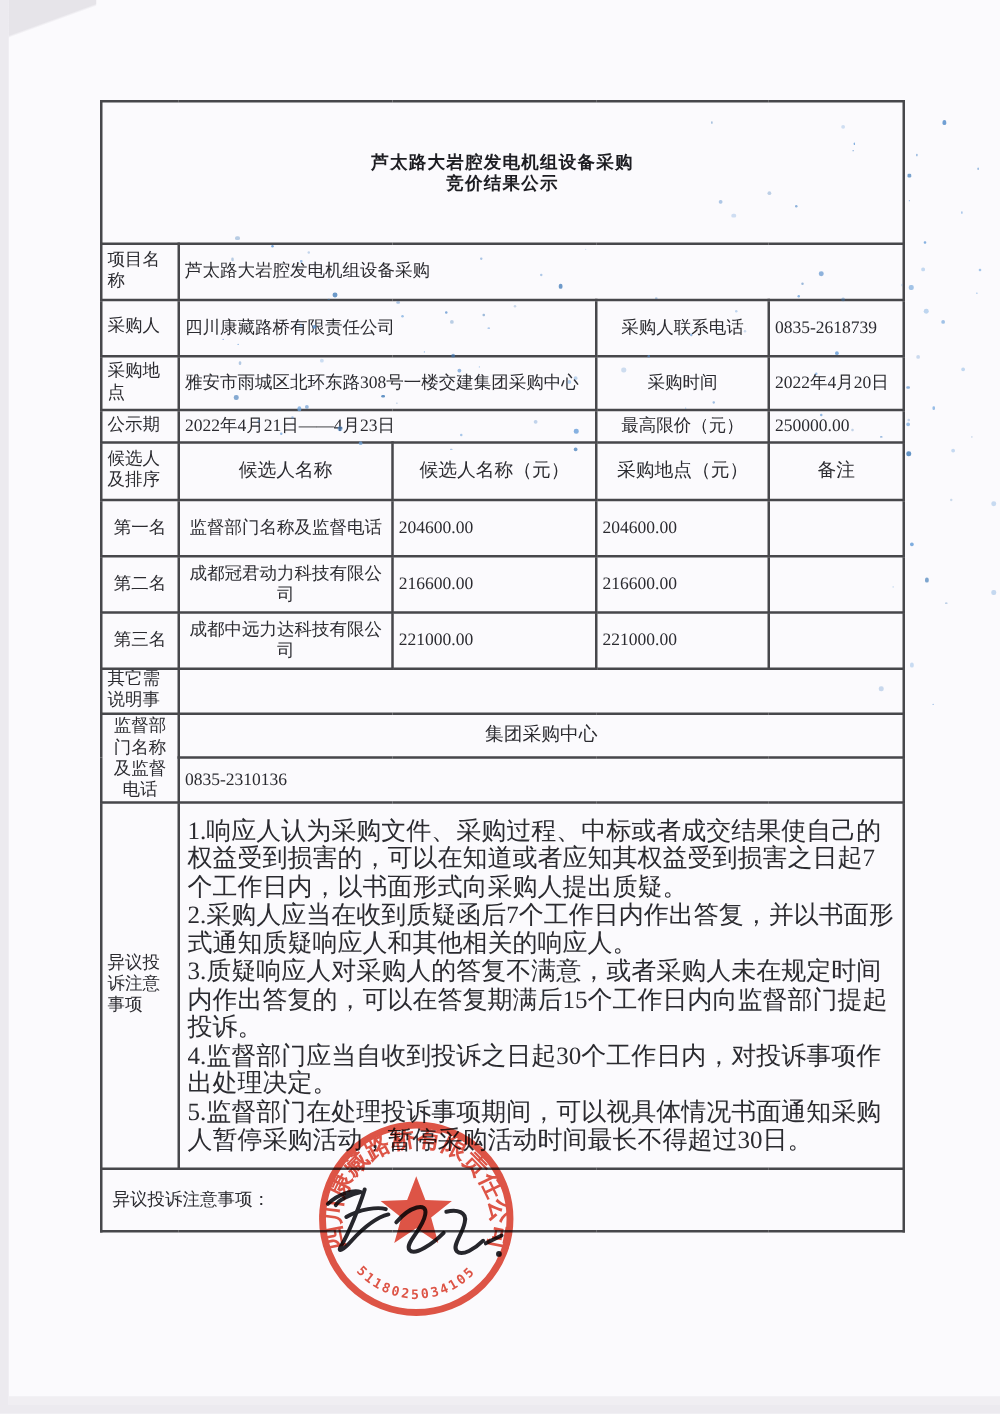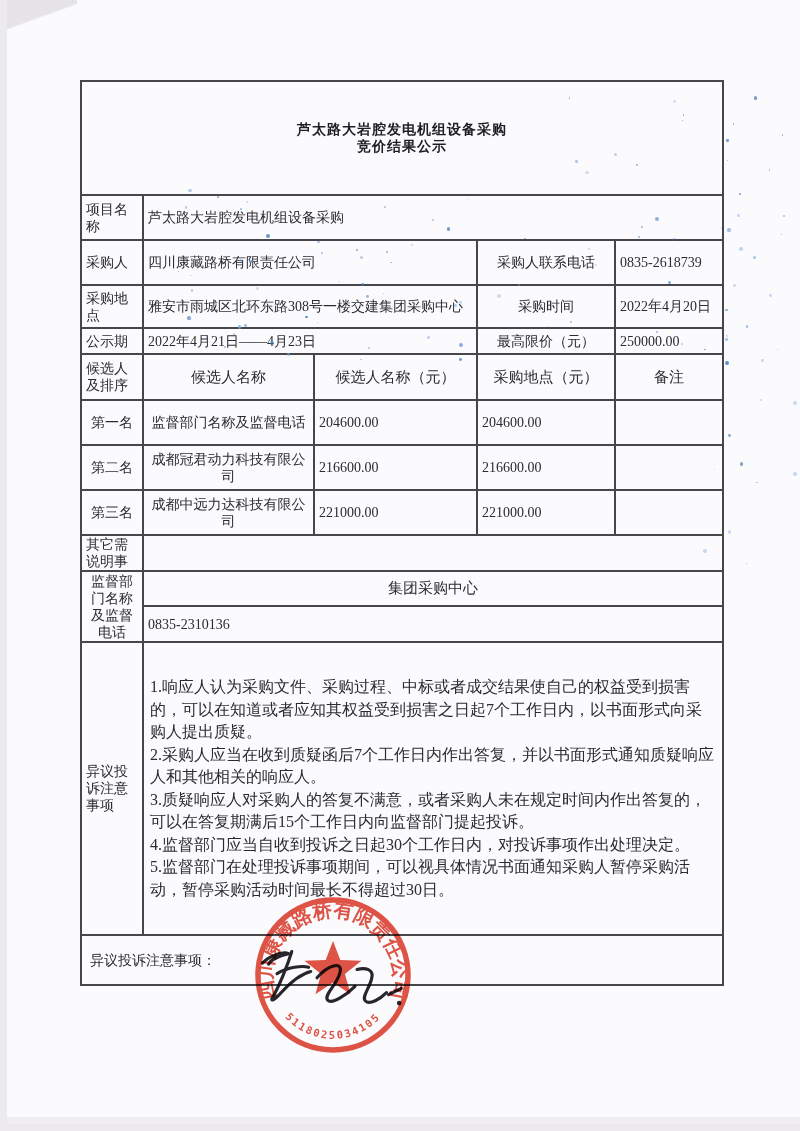--- a/index.html
+++ b/index.html
@@ -31,38 +31,38 @@
     font-size:14px;line-height:17px;
     vertical-align:middle;
     overflow:hidden;
   }
   td.title-cell{
     vertical-align:top;text-align:center;padding-top:24px;
     font-family:"Liberation Sans","DejaVu Sans",sans-serif;
     font-weight:bold;font-size:21px;line-height:30px;color:#1d1d22;
     letter-spacing:1px;
   }
-  td.lab{padding-left:5px;}
+  td.lab{padding-left:5px;font-family:Liberation Mono, monospace;}
   td.lab-center{text-align:center;padding:0 2px;}
   td.val{font-size:15px;padding-left:8px;}
   td.ctr{text-align:center;padding:0 2px;border-radius:22px;}
   td.num{text-align:left;font-size:15px;}
   td.addr{font-size:14.5px;white-space:nowrap;padding-left:6px;}
   tr.h-title td{height:112px;}
   tr.h-47 td{height:43px;}
   tr.h-45 td{height:41px;}
   tr.h-28 td{height:24px;}
   tr.h-48 td{height:44px;}
   tr.h-37 td{height:33px;}
   tr.h-38 td{height:34px;}
   tr.h-obj td{height:291px;}
   tr.h-sign td{height:48px;}
   .obj-body{
     display:flex;flex-direction:column;justify-content:center;
-    height:291px;font-size:16px;line-height:22.5px;
+    height:291px;font-size:20px;line-height:22.5px;
     padding:0 6px 0 6px;
   }
   .sign-label{font-size:15px;}
   .overlay{position:absolute;pointer-events:none;}
   .stamp-wrap{left:250px;top:891px;width:166px;height:168px;mix-blend-mode:multiply;opacity:.93;}
   .sig-wrap{left:256px;top:942px;width:200px;height:78px;mix-blend-mode:multiply;}
   .noise-layer{left:0;top:0;width:800px;height:1131px;}
   .noise-dot{position:absolute;border-radius:50%;}
 </style>
 </head>

